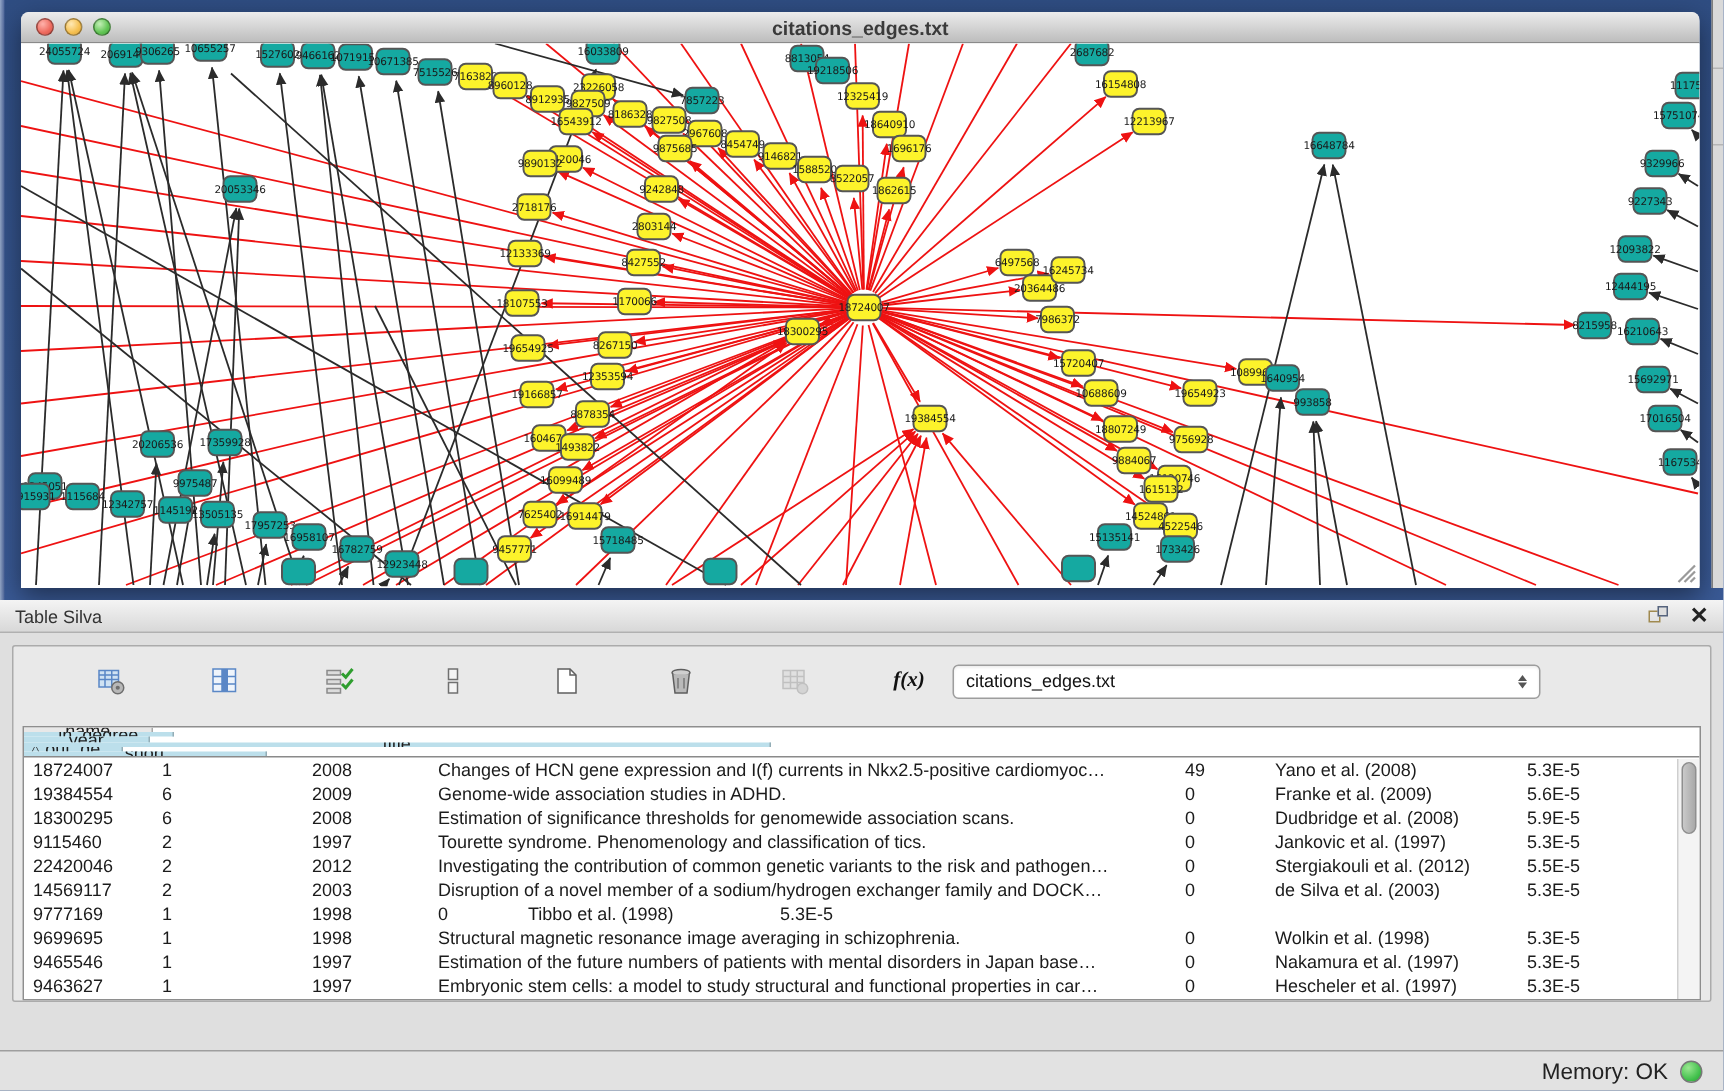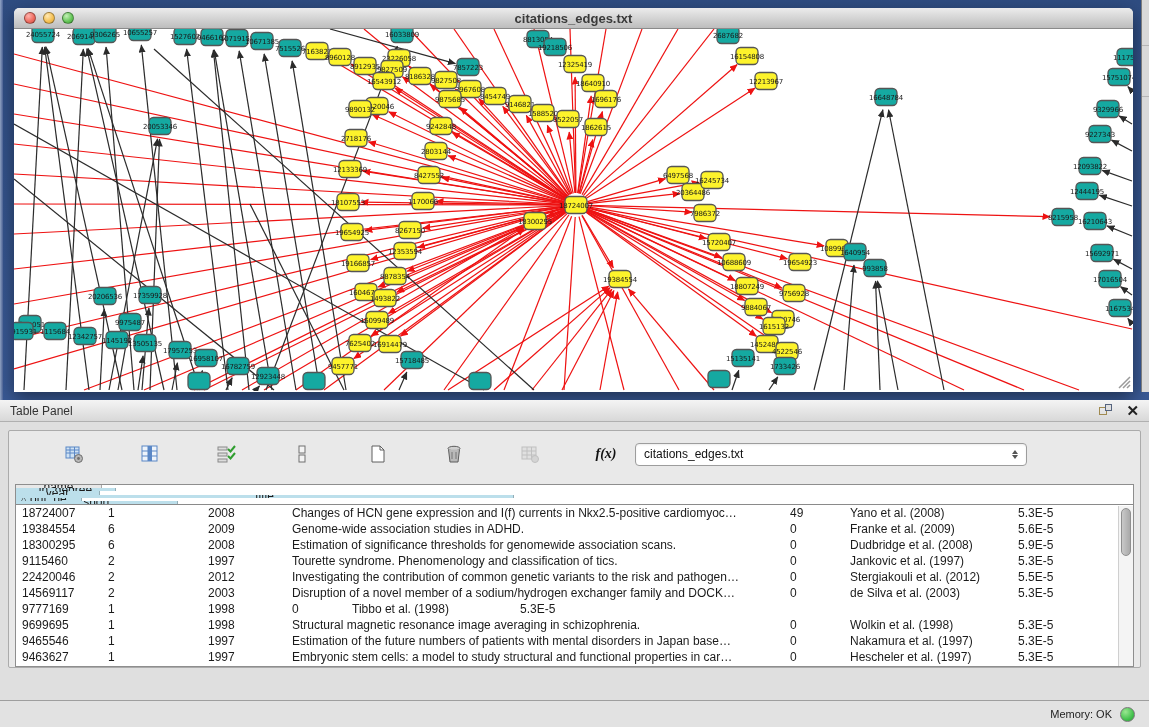--- a/index.html
+++ b/index.html
@@ -75,21 +75,21 @@
   .tabs { position:absolute; left:0; right:0; top:272px; display:flex; justify-content:center; }
   .seg { display:flex; border:1px solid #a0a0a0; border-radius:5px; overflow:hidden; background:#fdfdfd;
     box-shadow:0 1px 1px rgba(255,255,255,.8); }
   .seg-btn { font-size:13px; padding:2px 16px; color:#222; background:#fdfdfd; border-right:1px solid #b8b8b8; cursor:pointer; }
   .seg-btn:last-child { border-right:none; }
   .seg-btn.active { background:linear-gradient(180deg,#8f8f8f,#767676); color:#efefef; }
 
   
   .status-bar { position:absolute; left:0; top:700px; width:1149px; height:27px; background:#e2e2e2;
     border-top:1px solid #9e9e9e; display:flex; align-items:center; justify-content:flex-end; }
-  .mem-label { font-size:11px; color:#222; margin-right:8px; }
+  .mem-label { font-size:15px; color:#222; margin-right:8px; }
   .mem-dot { width:15px; height:15px; border-radius:50%; margin-right:14px;
     background:radial-gradient(circle at 35% 30%,#9ae791,#3fbf4a 65%,#2e9c39); border:1px solid #777; }
 </style>
 </head>
 <body>
 
 <div class="desktop-left-sheen"></div>
 
 <div class="net-window">
   <div class="titlebar">
@@ -695,21 +695,21 @@
   </div>
 </div>
 
 <div class="right-strip">
     <i class="a"></i>
     <i class="b"></i>
   </div>
 
 <div class="table-panel">
   <div class="tp-header">
-    <span class="tp-title">Table Panel</span>
+    <span class="tp-title">Table Silva</span>
     <span class="tp-float">
         <span class="sq1"></span>
         <span class="sq2"></span>
       </span>
     <span class="tp-close">✕</span>
   </div>
 
   <div class="tp-frame">
     <div class="toolbar">
       <span class="tb-btn">

